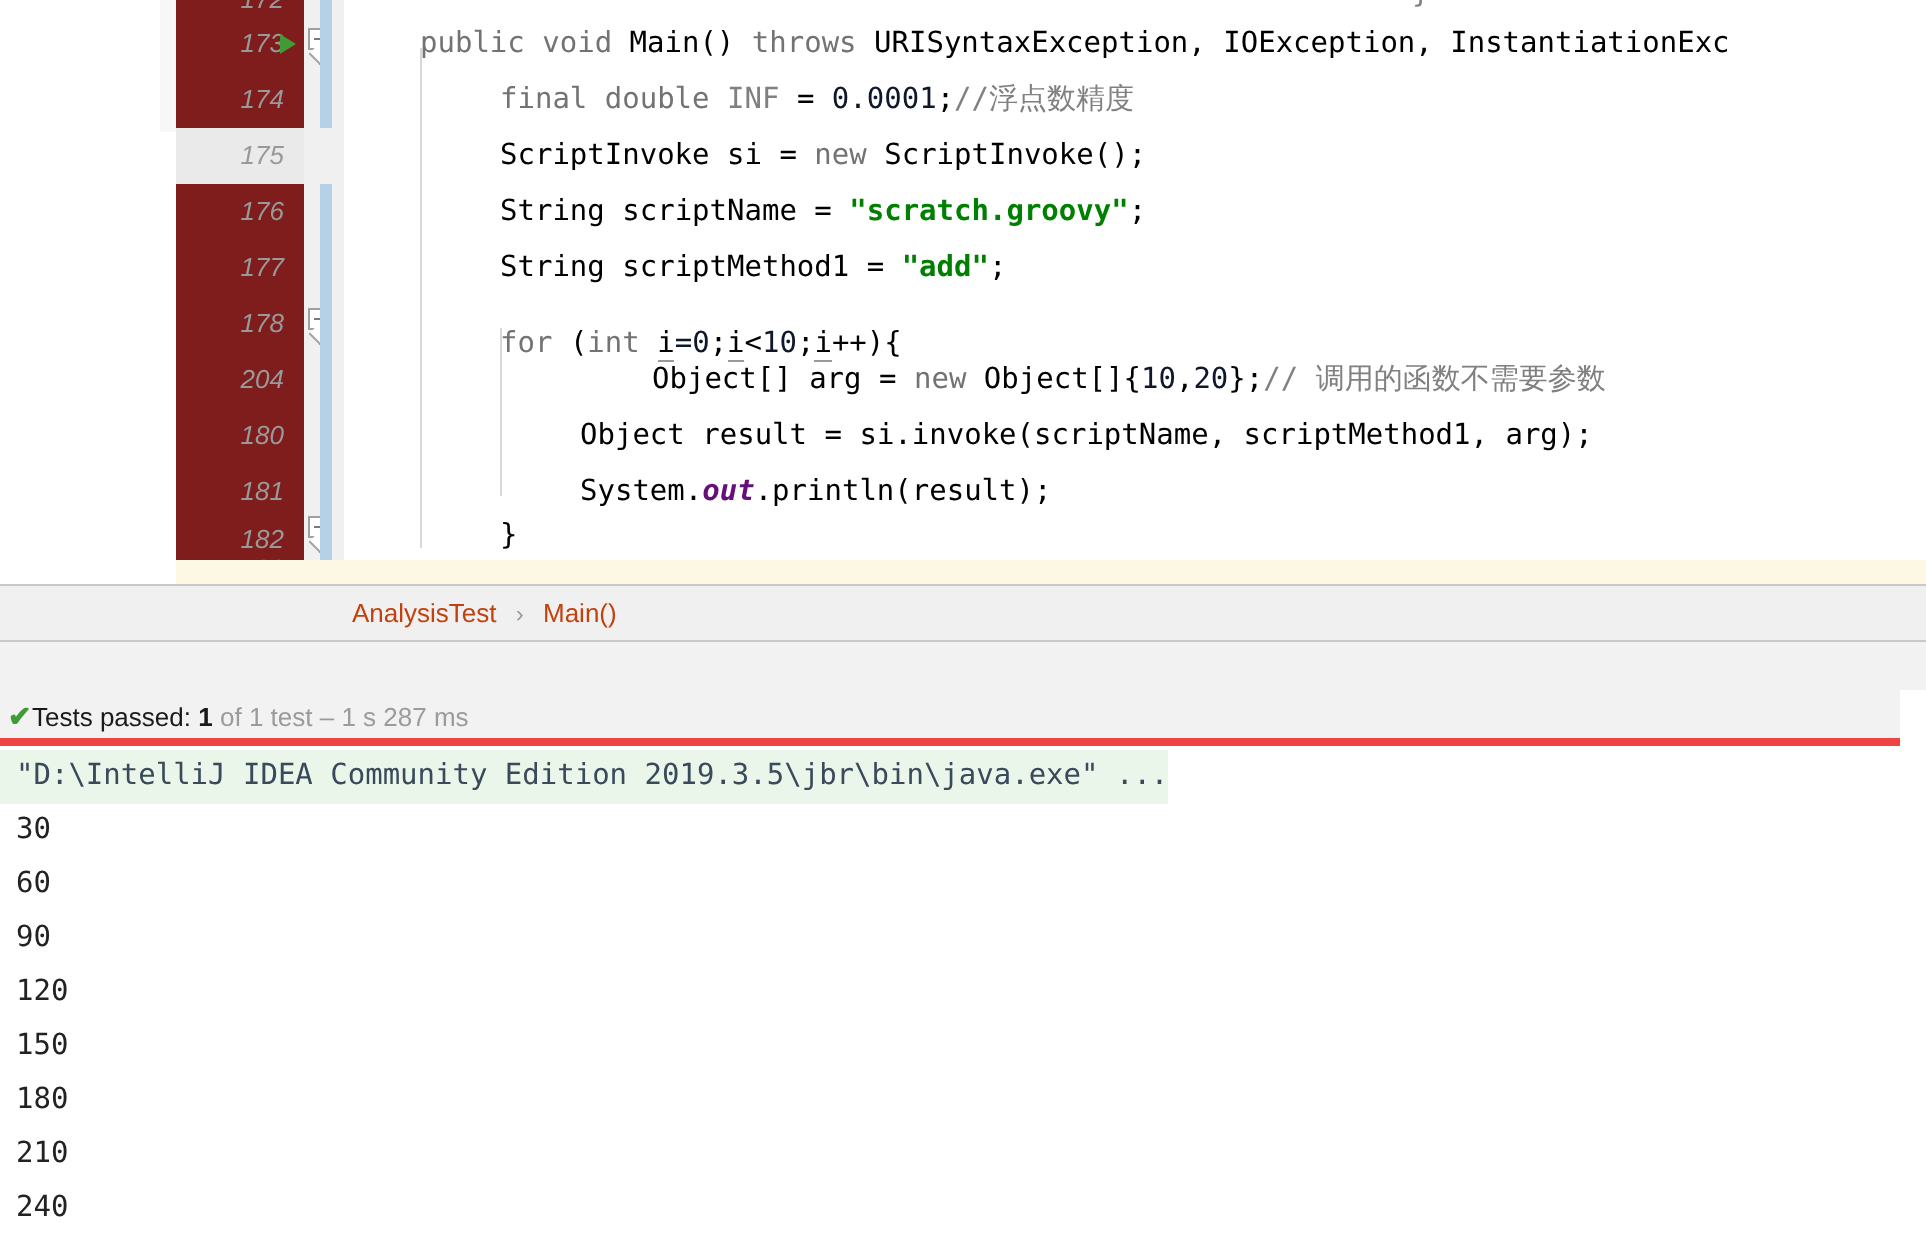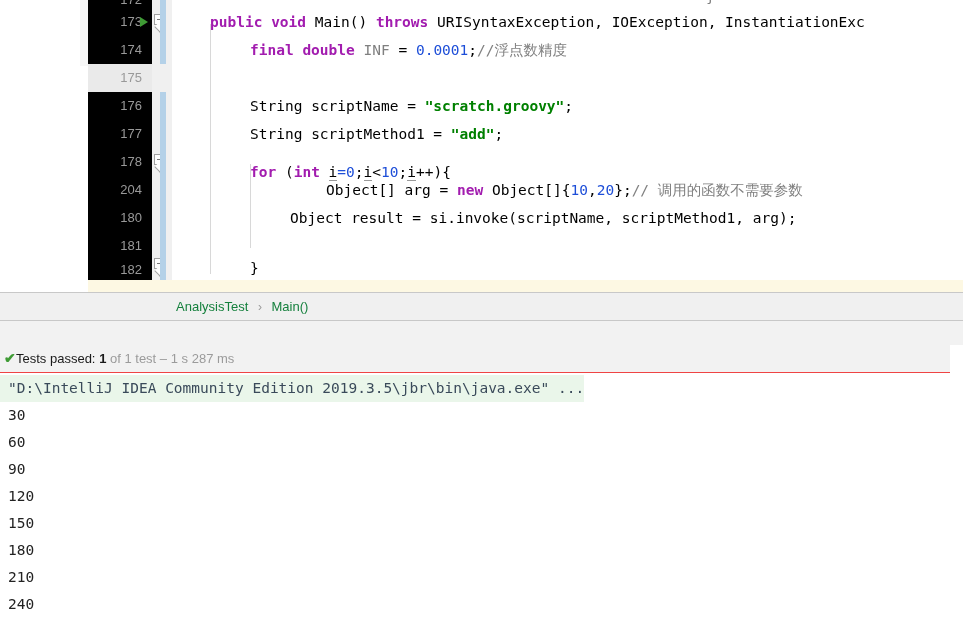--- a/index.html
+++ b/index.html
@@ -36,21 +36,22 @@
     left: 80px; top: 0;
     width: 8px; height: 66px;
     background: #f7f7f7;
     border-right: 1px solid #d6d6d6;
   }
 
   #gutter {
     position: absolute;
     left: 88px; top: 0;
     width: 64px; height: 292px;
-    background: #000000;
+    background: #7f1d1d;
+    font-style: italic;
   }
   #fold-strip {
     position: absolute;
     left: 152px; top: 0;
     width: 20px; height: 292px;
     background: #f0f0f0;
   }
   #change-bar-col {
     position: absolute;
     left: 160px; top: 0;
@@ -136,23 +137,23 @@
   .code-line {
     position: absolute;
     left: 0;
     height: 28px;
     line-height: 28px;
     white-space: pre;
     font-family: "DejaVu Sans Mono", monospace;
     font-size: 14.5px;
     color: #000000;
   }
-  .kw   { color: #a21caf; font-weight: bold; }
+  .kw   { color: #737373; font-weight: normal; }
   .str  { color: #008000; font-weight: bold; }
-  .num  { color: #1d4ed8; }
+  .num  { color: #0f172a; }
   .cmt  { color: #808080; }
   .fld  { color: #660e7a; font-style: italic; font-weight: bold; }
   .gray { color: #808080; }
   .localvar { color: #000000; border-bottom: 1px solid #999; }
 
   
   .indent-guide {
     position: absolute;
     width: 1px;
     background: #d8d8d8;
@@ -178,38 +179,38 @@
     box-sizing: border-box;
     font-size: 13px;
     color: #4a4a4a;
     line-height: 27px;
   }
   #breadcrumb-bar .crumb-wrap {
     position: absolute;
     left: 176px;
     top: 0;
   }
-  .crumb { color: #15803d; }
+  .crumb { color: #c2410c; }
   .crumb-sep { color: #9a9a9a; padding: 0 6px; font-size: 12px; }
 
   
   #gap-band {
     position: absolute;
     left: 0; top: 321px;
     width: 963px; height: 24px;
     background: #f2f2f2;
   }
 
   
   #test-status-bar {
     position: absolute;
     left: 0; top: 345px;
     width: 950px; height: 28px;
     background: #f2f2f2;
-    border-bottom: 1px solid #ef4444;
+    border-bottom: 4px solid #ef4444;
     box-sizing: border-box;
   }
   #test-status-inner {
     position: absolute;
     left: 4px; top: 5px;
     font-size: 13px;
     white-space: nowrap;
   }
   .check-icon {
     display: inline-block;
@@ -298,31 +299,33 @@
 
     <div class="indent-guide" style="left:38px; top:24px; height:250px;"></div>
     <div class="indent-guide" style="left:78px; top:164px; height:84px;"></div>
 
     <div class="code-line" style="top:-17px; left:534px;"><span class="gray">}</span></div>
 
     <div class="code-line" style="top:8px; left:38px;"><span class="kw">public</span> <span class="kw">void</span> <span>Main()</span> <span class="kw">throws</span> <span>URISyntaxException, IOException, InstantiationExc</span></div>
 
     <div class="code-line" style="top:36px; left:78px;"><span class="kw">final</span> <span class="kw">double</span> <span class="gray">INF</span> <span>=</span> <span class="num">0.0001</span><span>;</span><span class="cmt">//浮点数精度</span></div>
 
+    <div class="code-line" style="top:64px; left:78px;"><span>ScriptInvoke</span> <span>si</span> <span>=</span> <span class="kw">new</span> <span>ScriptInvoke();</span></div>
 
     <div class="code-line" style="top:92px; left:78px;"><span>String</span> <span>scriptName</span> <span>=</span> <span class="str">"scratch.groovy"</span><span>;</span></div>
 
     <div class="code-line" style="top:120px; left:78px;"><span>String</span> <span>scriptMethod1</span> <span>=</span> <span class="str">"add"</span><span>;</span></div>
 
     <div class="code-line" style="top:158px; left:78px;"><span class="kw">for</span> <span>(</span><span class="kw">int</span> <span class="localvar">i</span><span class="num">=0</span><span>;</span><span class="localvar">i</span><span>&lt;</span><span class="num">10</span><span>;</span><span class="localvar">i</span><span>++){</span></div>
 
     <div class="code-line" style="top:176px; left:118px;margin-left:36px;"><span>Object[]</span> <span>arg</span> <span>=</span> <span class="kw">new</span> <span>Object[]{</span><span class="num">10</span><span>,</span><span class="num">20</span><span>};</span><span class="cmt">// 调用的函数不需要参数</span></div>
 
     <div class="code-line" style="top:204px; left:118px;"><span>Object</span> <span>result</span> <span>=</span> <span>si.invoke(scriptName, scriptMethod1, arg);</span></div>
 
+    <div class="code-line" style="top:232px; left:118px;"><span>System.</span><span class="fld">out</span><span>.println(result);</span></div>
 
     <div class="code-line" style="top:254px; left:78px;"><span>}</span></div>
   </div>
 
   <div id="caret-line-bg"></div>
 </div>
 
 <div id="breadcrumb-bar">
   <div class="crumb-wrap">
     <span class="crumb">AnalysisTest</span>

